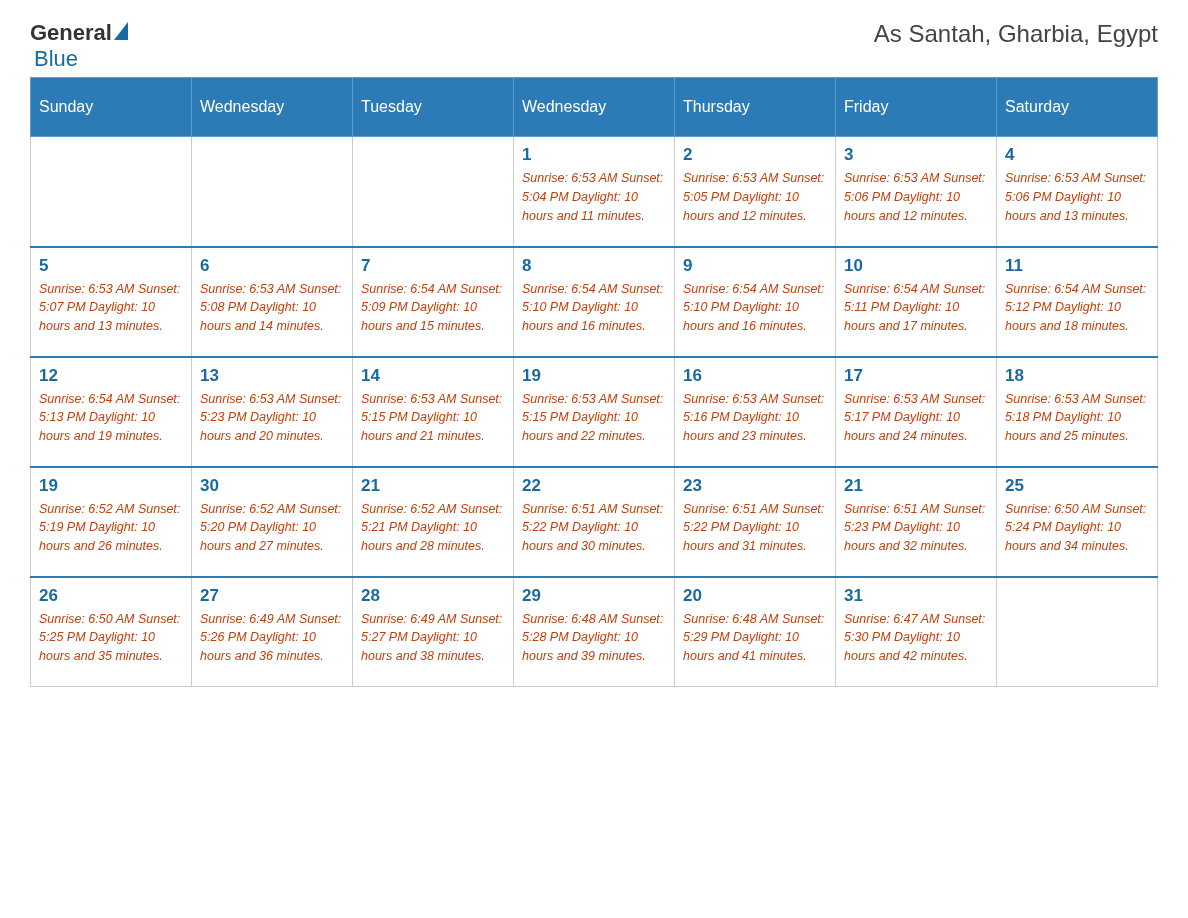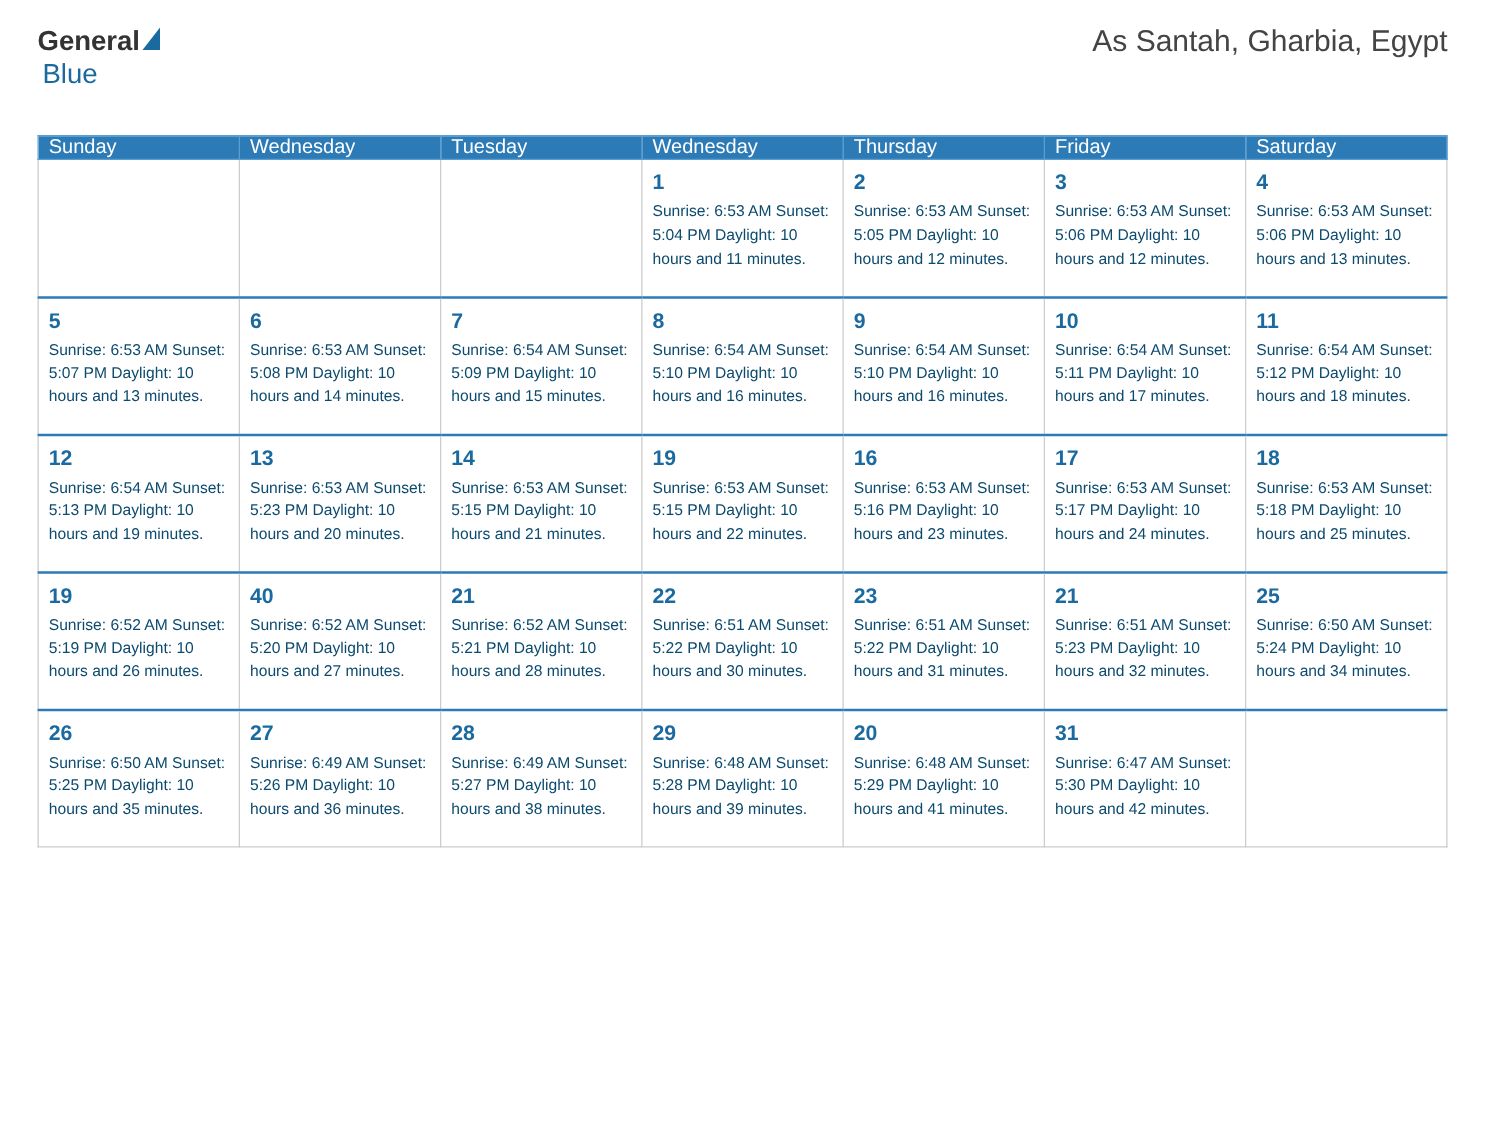--- a/index.html
+++ b/index.html
@@ -7,21 +7,21 @@
       font-family: Arial, sans-serif;
       background: #fff;
       padding: 20px 30px;
       width: 1188px;
       min-height: 918px;
     }
     .header {
       display: flex;
       justify-content: space-between;
       align-items: flex-start;
-      margin-bottom: 36px;
+      margin-bottom: 5px;
     }
     .logo {
       display: flex;
       align-items: center;
       gap: 4px;
     }
     .logo-text-general {
       font-size: 22px;
       font-weight: bold;
       color: #333;
@@ -53,21 +53,21 @@
       color: #444;
     }
     .calendar-table {
       width: 100%;
       border-collapse: collapse;
       border: 1px solid #ccc;
     }
     .calendar-table th {
       background-color: #2c7bb6;
       color: #fff;
-      padding: 0 8px;
+      padding: 20px 8px;
       text-align: left;
       font-size: 16px;
       font-weight: normal;
       border: 1px solid #5a9fd4;
     }
     .calendar-table td {
       vertical-align: top;
       padding: 8px;
       border: 1px solid #ccc;
       width: calc(100% / 7);
@@ -75,22 +75,23 @@
     }
     .day-number {
       font-size: 17px;
       color: #1a6aa0;
       font-weight: bold;
       display: block;
       margin-bottom: 4px;
     }
     .day-info {
       font-size: 12.5px;
-      color: #0c4a6e;
+      color: #c2410c;
       line-height: 1.5;
+      font-style: italic;
     }
     .empty-cell {
       background: #fff;
     }
     tr:not(:last-child) td {
       border-bottom: 2px solid #2c7bb6;
     }
   </style>
 </head>
 <body>
@@ -260,21 +261,21 @@
       </tr>
       <tr>
         <td>
           <span class="day-number">19</span>
           <div class="day-info">Sunrise: 6:52 AM
 Sunset: 5:19 PM
 Daylight: 10 hours
 and 26 minutes.</div>
         </td>
         <td>
-          <span class="day-number">40</span>
+          <span class="day-number">30</span>
           <div class="day-info">Sunrise: 6:52 AM
 Sunset: 5:20 PM
 Daylight: 10 hours
 and 27 minutes.</div>
         </td>
         <td>
           <span class="day-number">21</span>
           <div class="day-info">Sunrise: 6:52 AM
 Sunset: 5:21 PM
 Daylight: 10 hours

